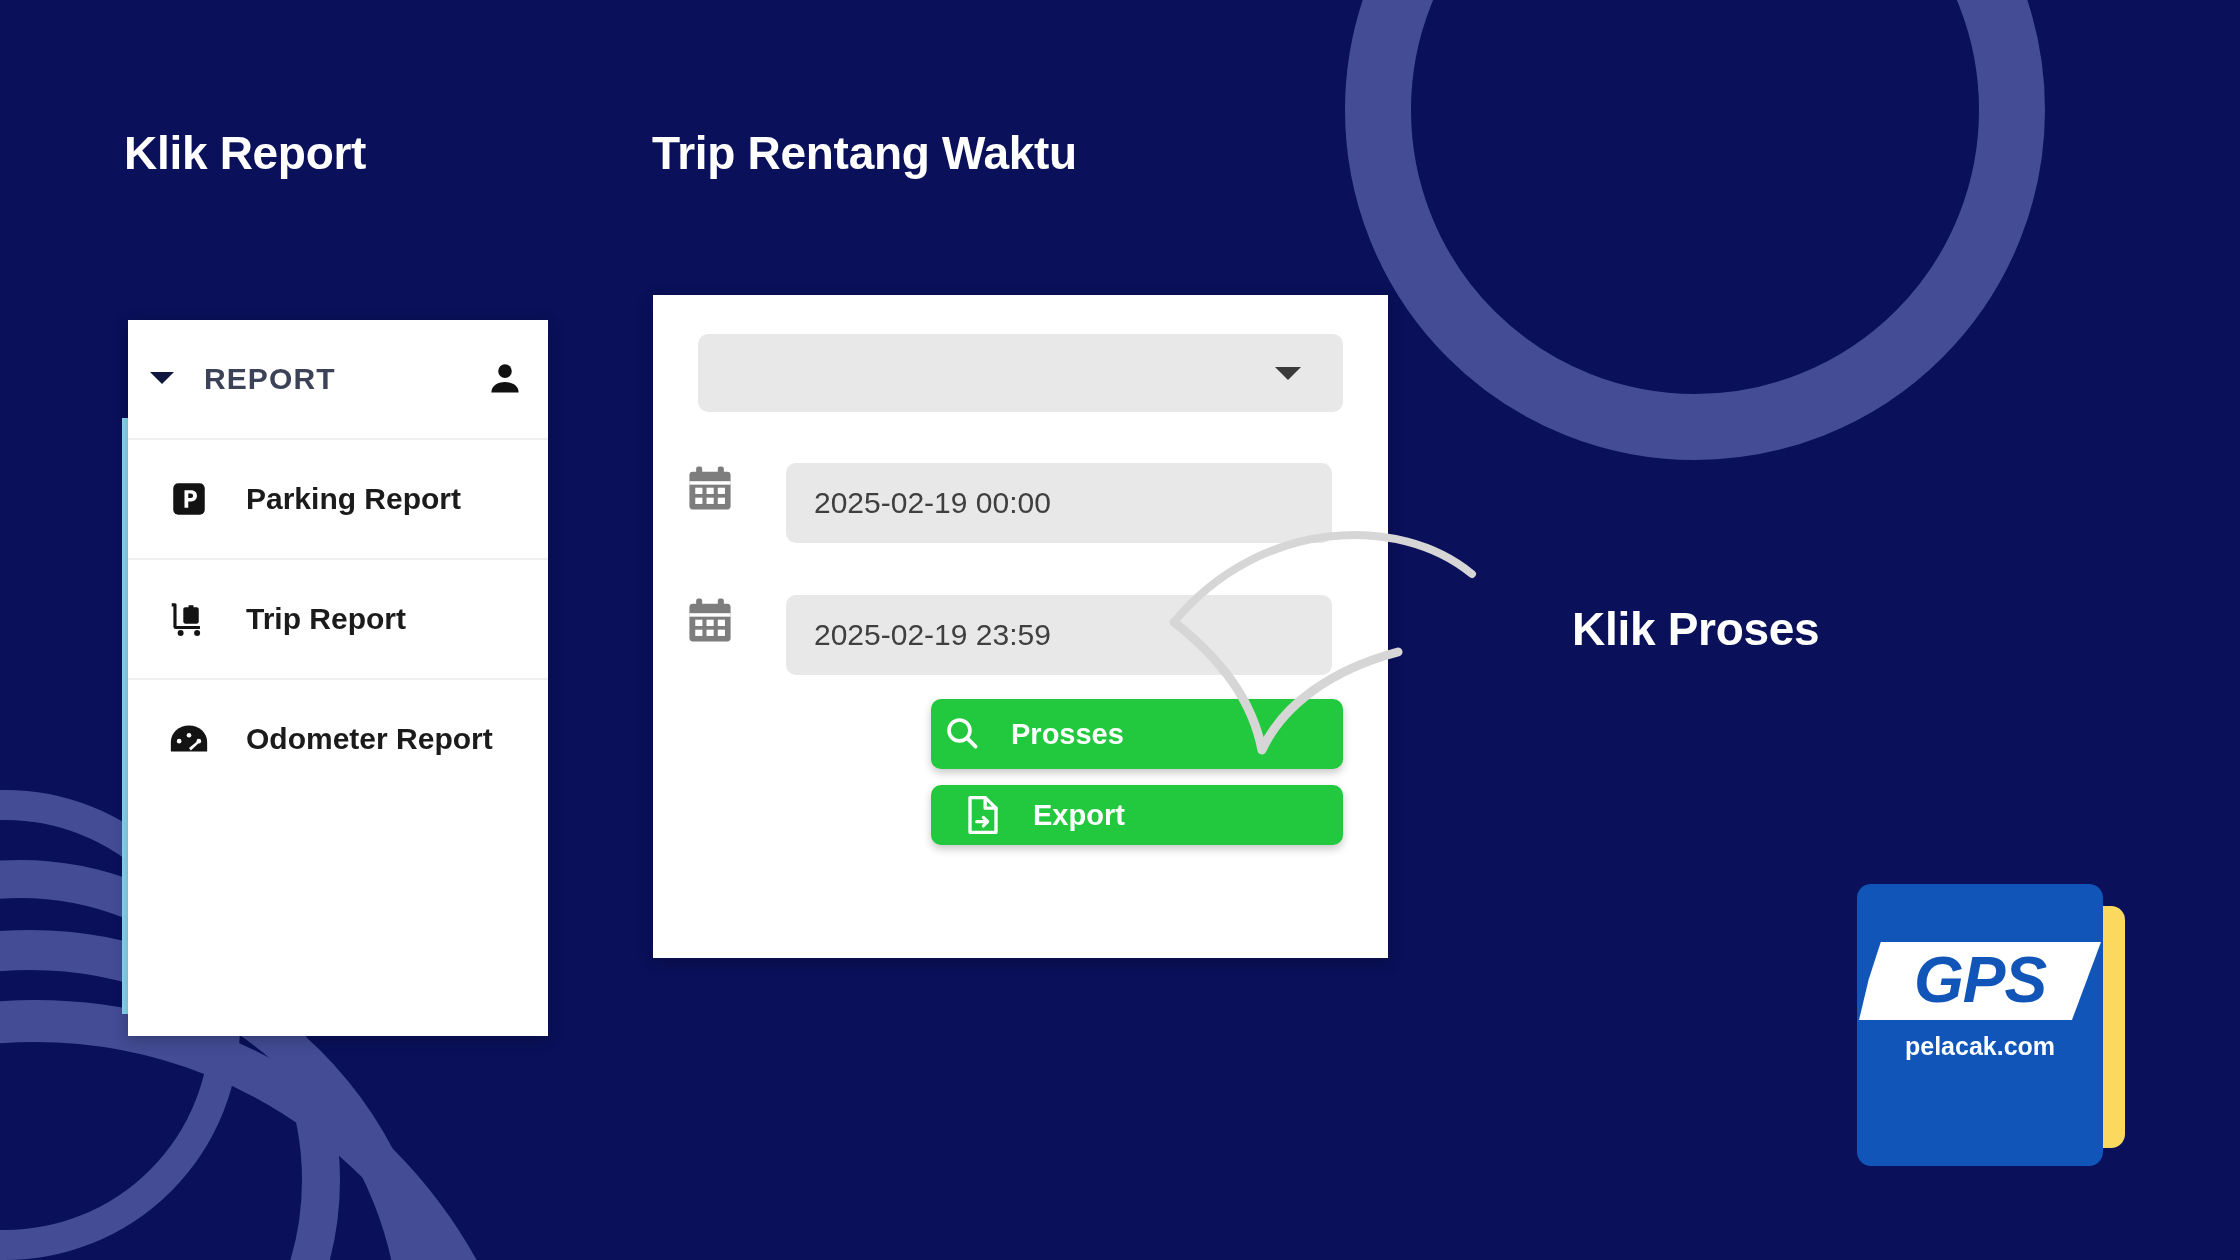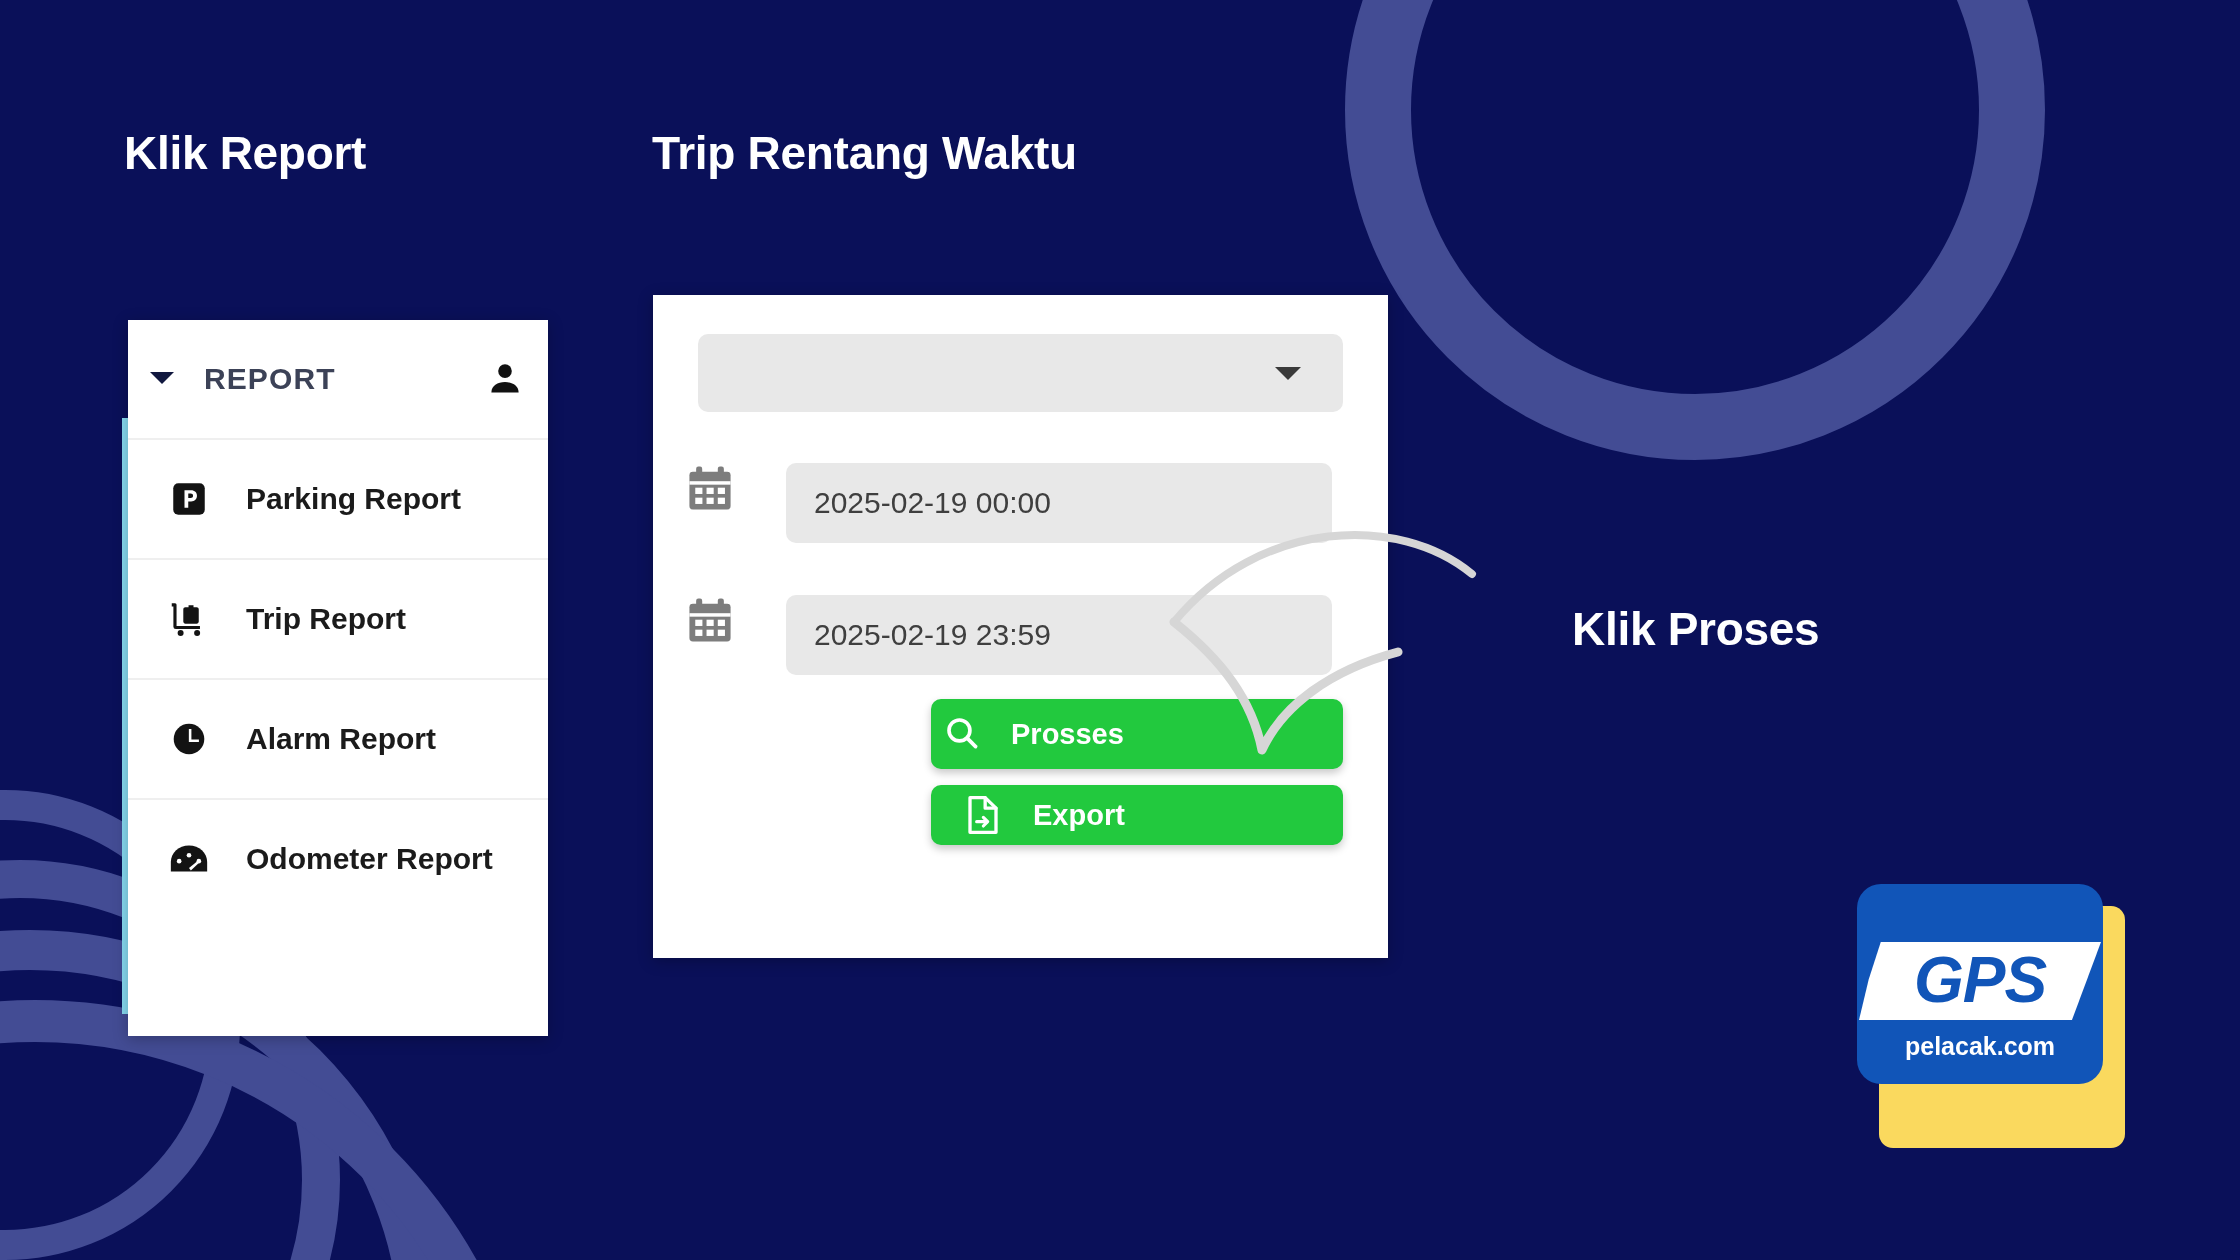--- a/index.html
+++ b/index.html
@@ -187,22 +187,22 @@
 
   
   #gps-logo { position: absolute; left: 1857px; top: 884px; width: 268px; height: 264px; }
   #gps-logo-shadow {
     position: absolute; left: 22px; top: 22px;
     width: 246px; height: 242px;
     background: #FAD95E; border-radius: 14px;
   }
   #gps-logo-body {
     position: absolute; left: 0; top: 0;
-    width: 246px; height: 200px;
-    background: #1155B8; border-radius: 24px;
+    width: 246px; height: 282px;
+    background: #1155B8; border-radius: 14px;
     overflow: hidden;
   }
   #gps-logo-banner {
     position: absolute; left: 2px; top: 58px;
     width: 242px; height: 78px;
     background: #FFFFFF;
     clip-path: polygon(9% 0%, 100% 0%, 88% 100%, 0% 100%, 4% 48%);
   }
   #gps-logo-text {
     position: absolute; left: 0; top: 54px; width: 246px;
@@ -268,29 +268,20 @@
         <svg width="40" height="36" viewBox="0 0 26 24" fill="#131313">
           <path d="M1.5 1.5h2.2a1 1 0 0 1 1 1v14.1h15.6v2.1H4.2a1.6 1.6 0 0 1-1.6-1.6V3.6H1.5z"></path>
           <path d="M10.6 4.2h2.1V2.9h3.3v1.3h2.1c.8 0 1.4.6 1.4 1.4v8.1c0 .8-.6 1.4-1.4 1.4h-7.5c-.8 0-1.4-.6-1.4-1.4V5.6c0-.8.6-1.4 1.4-1.4z"></path>
           <circle cx="7.4" cy="21.4" r="2"></circle>
           <circle cx="18.4" cy="21.4" r="2"></circle>
         </svg>
       </span>
       <span class="menu-label">Trip Report</span>
     </div>
 
-    <div class="menu-item">
-      <span class="menu-icon">
-        <svg width="36" height="36" viewBox="0 0 24 24">
-          <circle cx="12" cy="12" r="10.2" fill="#131313"></circle>
-          <path d="M11.9 5.4h1.7v6.9h5v1.7h-6.7z" fill="#fff"></path>
-        </svg>
-      </span>
-      <span class="menu-label">Alarm Report</span>
-    </div>
 
     <div class="menu-item">
       <span class="menu-icon">
         <svg width="40" height="32" viewBox="0 0 26 20">
           <path d="M13 1.2C6.4 1.2 1.2 6 1.2 12v6.2h23.6V12C24.8 6 19.6 1.2 13 1.2z" fill="#131313"></path>
           <circle cx="6.6" cy="11.4" r="1.5" fill="#fff"></circle>
           <circle cx="13" cy="7.6" r="1.5" fill="#fff"></circle>
           <circle cx="19.4" cy="11.4" r="1.5" fill="#fff"></circle>
           <path d="M13 15.8l5.2-4.2 1 1.2-5 4.6z" fill="#fff"></path>
         </svg>

